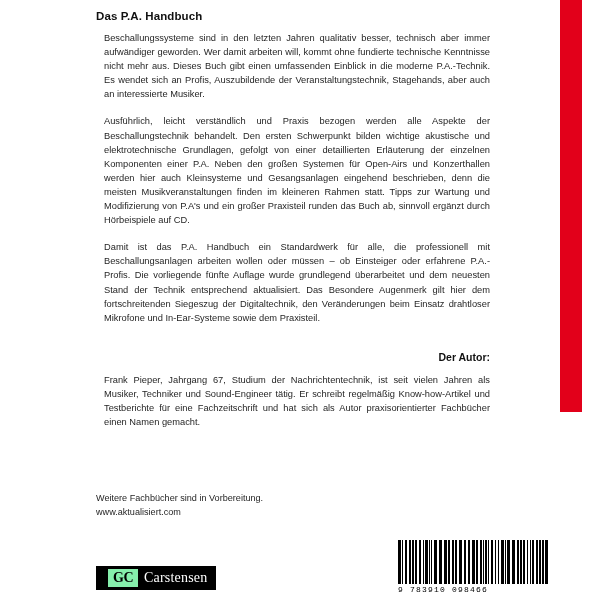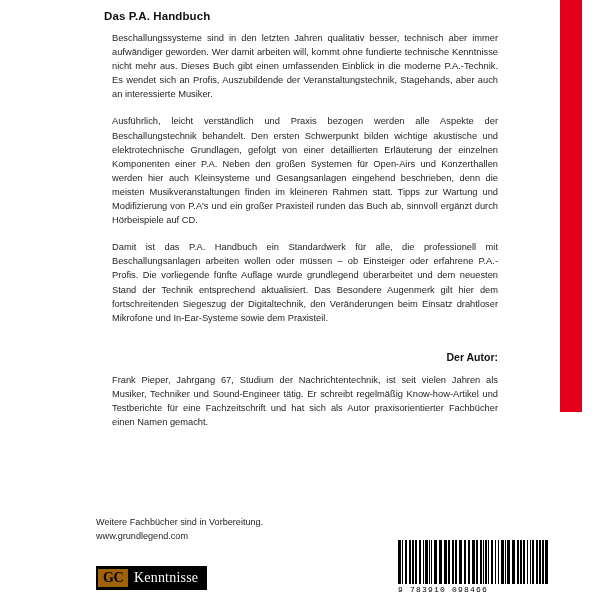--- a/index.html
+++ b/index.html
@@ -25,21 +25,21 @@
     position: absolute;
     top: 0;
     right: 18px;
     width: 22px;
     height: 412px;
     background: #e2001a;
   }
   
   .content {
     position: absolute;
-    left: 104px;
+    left: 96px;
     top: 10px;
     width: 394px;
   }
   .title {
     font-size: 11.5px;
     font-weight: bold;
     color: #111111;
     margin: 0 0 9px 0;
     letter-spacing: 0.1px;
   }
@@ -58,51 +58,50 @@
     font-weight: bold;
     color: #111111;
     margin: 26px 0 10px 0;
     text-align: right;
   }
   .footer-block {
     position: absolute;
     left: 96px;
     top: 492px;
     width: 330px;
-    margin-top: 24px;
   }
   .footer-line {
     font-size: 9.1px;
     line-height: 13.5px;
     color: #1f1f1f;
   }
   .isbn-block {
     margin-top: 16px;
   }
   
   .logo {
     position: absolute;
     left: 96px;
     top: 566px;
     height: 24px;
     display: flex;
     align-items: stretch;
     background: #000000;
   }
   .logo-gc {
-    background: #a16207;
+    background: #86efac;
     color: #000000;
     font-weight: bold;
     font-size: 14px;
     font-family: "Liberation Serif", serif;
     display: flex;
     align-items: center;
     justify-content: center;
     padding: 8px 5px;
-    margin: 3px 0 3px 2px;
+    margin: 3px 0 3px 12px;
     letter-spacing: -0.5px;
   }
   .logo-name {
     color: #ffffff;
     font-size: 14px;
     font-family: "Liberation Serif", serif;
     display: flex;
     align-items: center;
     padding: 0 9px 0 6px;
     letter-spacing: 0.2px;
@@ -146,26 +145,26 @@
     <p class="body">Beschallungssysteme sind in den letzten Jahren qualitativ besser, technisch aber immer aufwändiger geworden. Wer damit arbeiten will, kommt ohne fundierte technische Kenntnisse nicht mehr aus. Dieses Buch gibt einen umfassenden Einblick in die moderne P.A.-Technik. Es wendet sich an Profis, Auszubildende der Veranstaltungstechnik, Stagehands, aber auch an interessierte Musiker.</p>
     <p class="body">Ausführlich, leicht verständlich und Praxis bezogen werden alle Aspekte der Beschallungstechnik behandelt. Den ersten Schwerpunkt bilden wichtige akustische und elektrotechnische Grundlagen, gefolgt von einer detaillierten Erläuterung der einzelnen Komponenten einer P.A. Neben den großen Systemen für Open-Airs und Konzerthallen werden hier auch Kleinsysteme und Gesangsanlagen eingehend beschrieben, denn die meisten Musikveranstaltungen finden im kleineren Rahmen statt. Tipps zur Wartung und Modifizierung von P.A's und ein großer Praxisteil runden das Buch ab, sinnvoll ergänzt durch Hörbeispiele auf CD.</p>
     <p class="body">Damit ist das P.A. Handbuch ein Standardwerk für alle, die professionell mit Beschallungsanlagen arbeiten wollen oder müssen – ob Einsteiger oder erfahrene P.A.-Profis. Die vorliegende fünfte Auflage wurde grundlegend überarbeitet und dem neuesten Stand der Technik entsprechend aktualisiert. Das Besondere Augenmerk gilt hier dem fortschreitenden Siegeszug der Digitaltechnik, den Veränderungen beim Einsatz drahtloser Mikrofone und In-Ear-Systeme sowie dem Praxisteil.</p>
 
     <div class="section-head">Der Autor:</div>
     <p class="body">Frank Pieper, Jahrgang 67, Studium der Nachrichtentechnik, ist seit vielen Jahren als Musiker, Techniker und Sound-Engineer tätig. Er schreibt regelmäßig Know-how-Artikel und Testberichte für eine Fachzeitschrift und hat sich als Autor praxisorientierter Fachbücher einen Namen gemacht.</p>
   </div>
 
   <div class="footer-block">
     <div class="footer-line">Weitere Fachbücher sind in Vorbereitung.</div>
-    <div class="footer-line">www.grundlegend.com</div>
+    <div class="footer-line">www.aktualisiert.com</div>
   </div>
 
   <div class="logo">
     <div class="logo-gc">GC</div>
-    <div class="logo-name">Kenntnisse</div>
+    <div class="logo-name">Carstensen</div>
   </div>
 
   <div class="barcode">
     <div class="bars">
         <i style="width: 3px; margin-right: 1px;"></i>
         <i style="width: 1px; margin-right: 2px;"></i>
         <i style="width: 2px; margin-right: 2px;"></i>
         <i style="width: 2px; margin-right: 1px;"></i>
         <i style="width: 3px; margin-right: 1px;"></i>
         <i style="width: 2px; margin-right: 2px;"></i>

